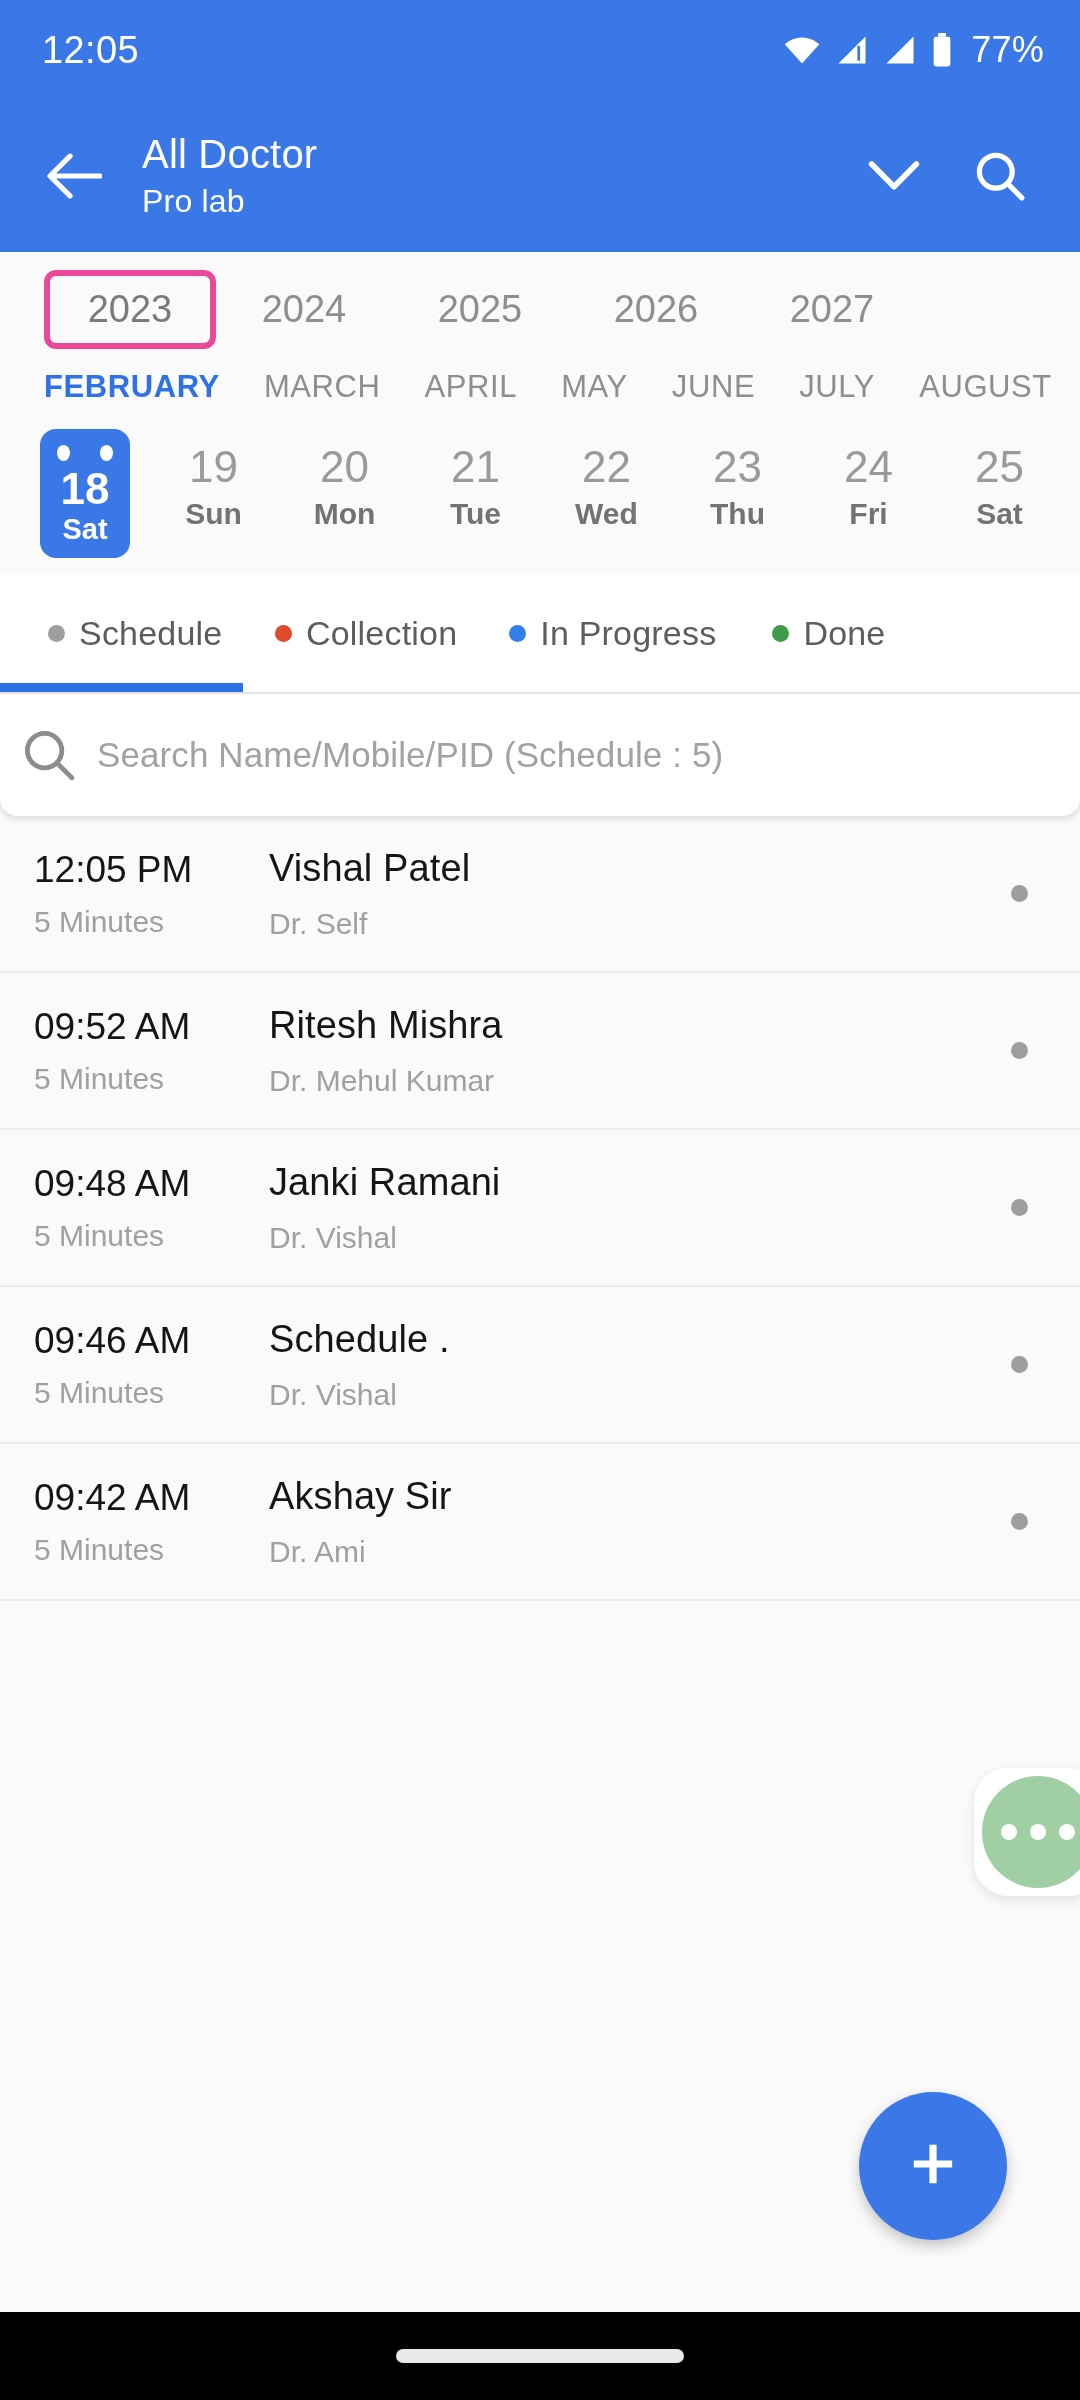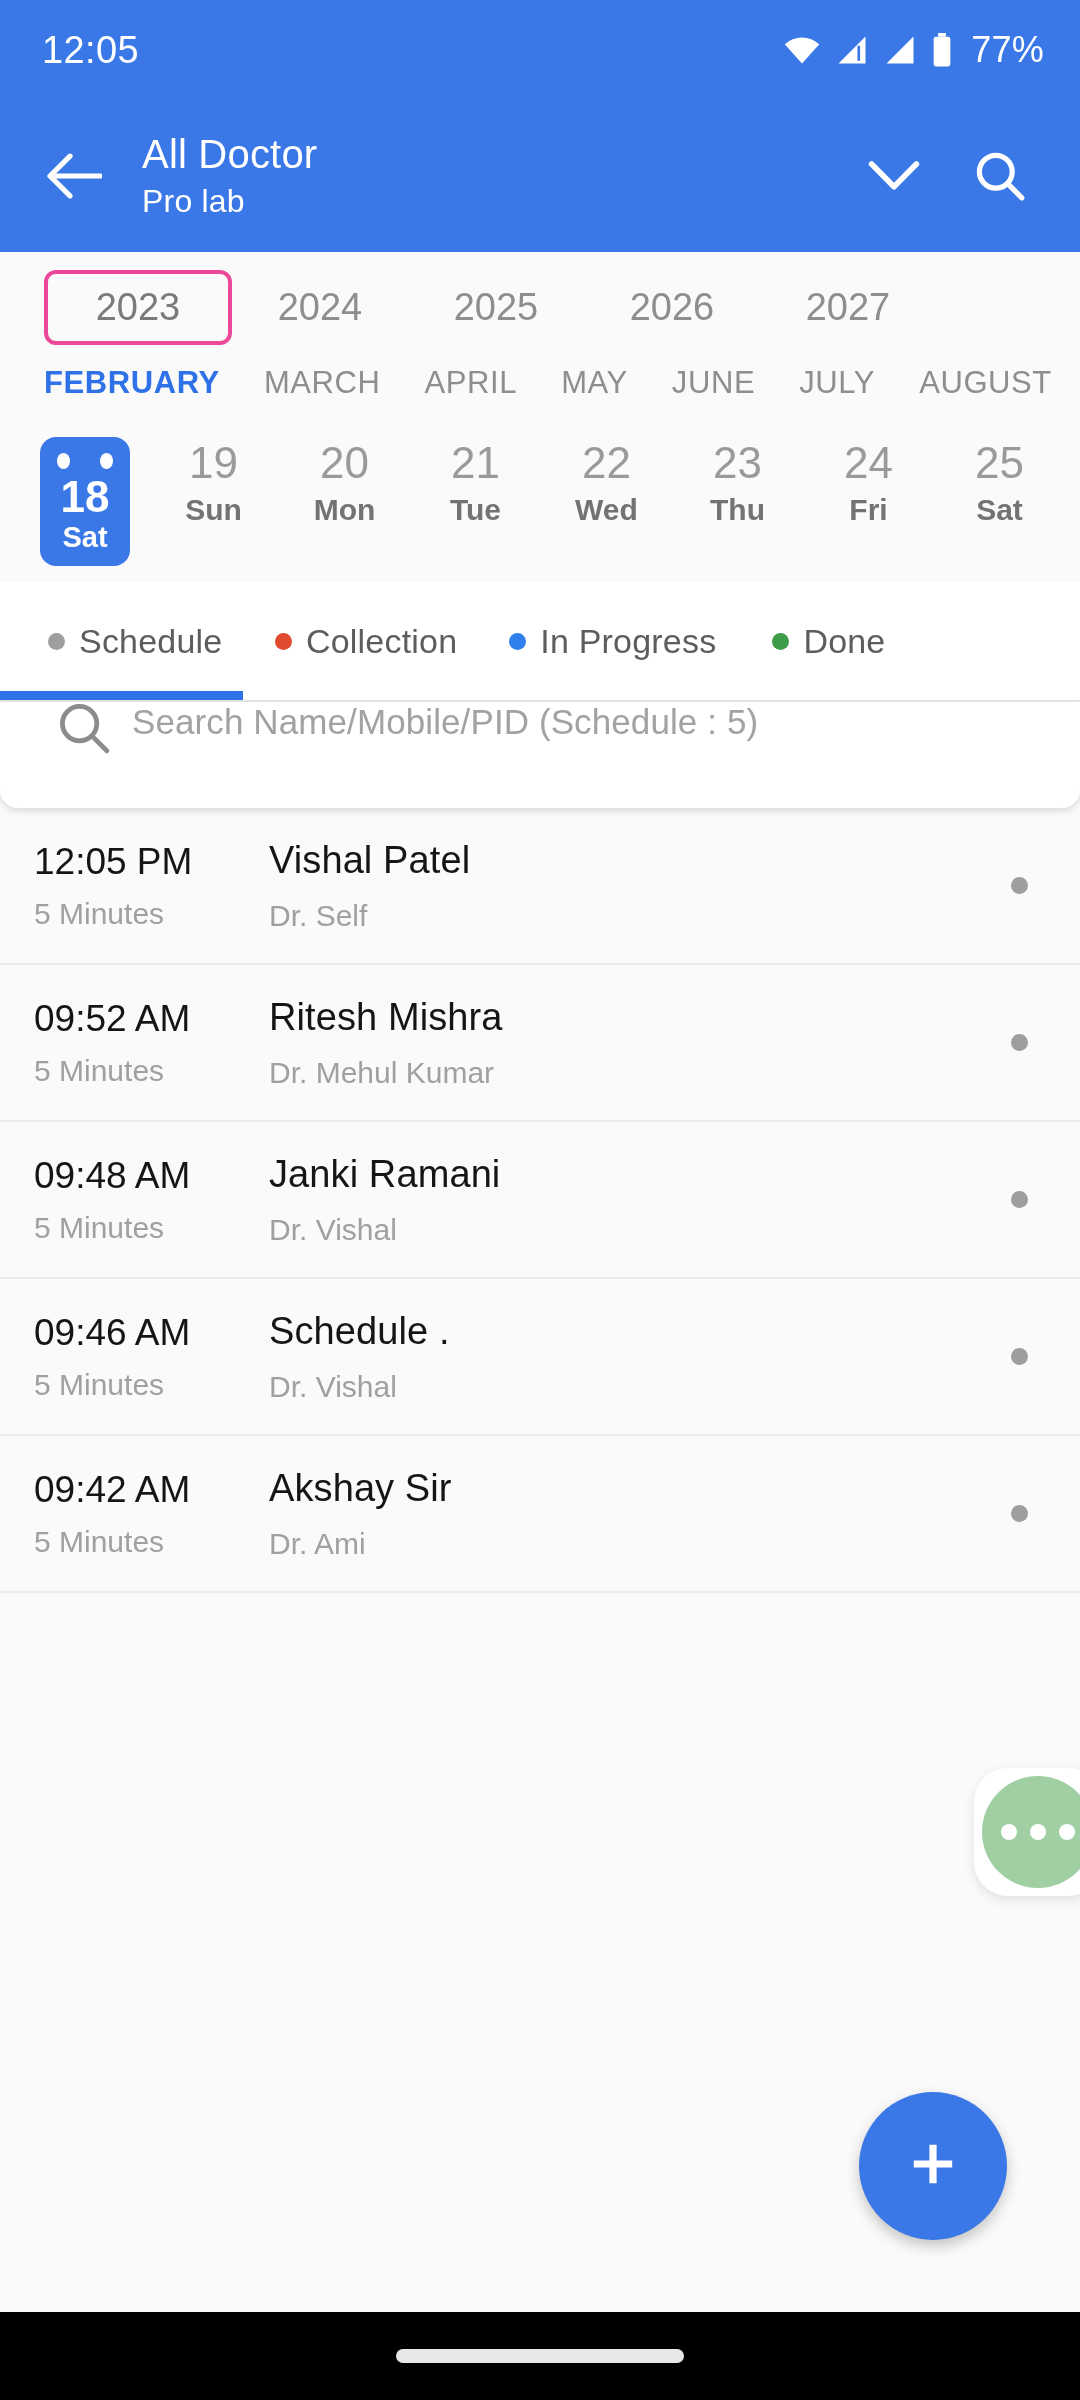--- a/index.html
+++ b/index.html
@@ -56,23 +56,23 @@
   .year{
     font-size:38px;
     color:#8e8e8e;
     padding:14px 0;
     width:176px;
     text-align:center;
     flex:0 0 auto;
   }
   .year.sel{
     color:#7a7a7a;
-    border:4px solid #ec4899;
+    border:6px solid #ec4899;
     border-radius:12px;
-    width:188px;
+    width:172px;
     padding:12px 0;
   }
 
   .month-row{
     display:flex;
     align-items:center;
     padding:4px 0 10px 44px;
     overflow:hidden;
     white-space:nowrap;
   }
@@ -102,21 +102,20 @@
   .day .dnum{ font-size:44px; color:#9a9a9a; line-height:1.1; }
   .day .ddow{ font-size:30px; color:#737373; font-weight:bold; margin-top:6px; }
   .day.sel{
     width:90px;
     background:#3b78e7;
     border-radius:16px;
     padding:0 0 12px 0;
     margin-right:18px;
     margin-left:4px;
     position:relative;
-    margin-top:12px;
   }
   .day.sel .pins{ display:flex; justify-content:center; gap:30px; padding-top:16px; }
   .day.sel .pin{ width:13px; height:16px; background:#fff; border-radius:50%; }
   .day.sel .dnum{ color:#fff; font-weight:bold; font-size:44px; margin-top:4px; }
   .day.sel .ddow{ color:#fff; font-size:29px; font-weight:bold; margin-top:0; }
 
   
   .tabs-wrap{ background:#ffffff; position:relative; }
   .tabs{
     display:flex;
@@ -143,24 +142,24 @@
     width:243px; height:9px;
     background:#2f72e8;
   }
   .tabs-divider{ height:2px; background:#e6e6e6; }
 
   
   .search-card{
     background:#ffffff;
     border-radius:0 0 18px 18px;
     box-shadow:0 3px 7px rgba(0,0,0,.13);
-    height:106px;
-    display:flex;
-    align-items:flex-start;
-    padding-left:50px;
+    height:122px;
+    display:flex;
+    align-items:center;
+    padding-left:15px;
     position:relative;
     z-index:3;
   }
   .search-card .sicon{ width:68px; display:flex; align-items:center; justify-content:center; flex:0 0 auto; }
   .search-card .sph{ font-size:35px; color:#a2a2a2; margin-left:14px; letter-spacing:.1px; }
 
   
   .list{ background:#fafafa; }
   .row{
     height:157px;

